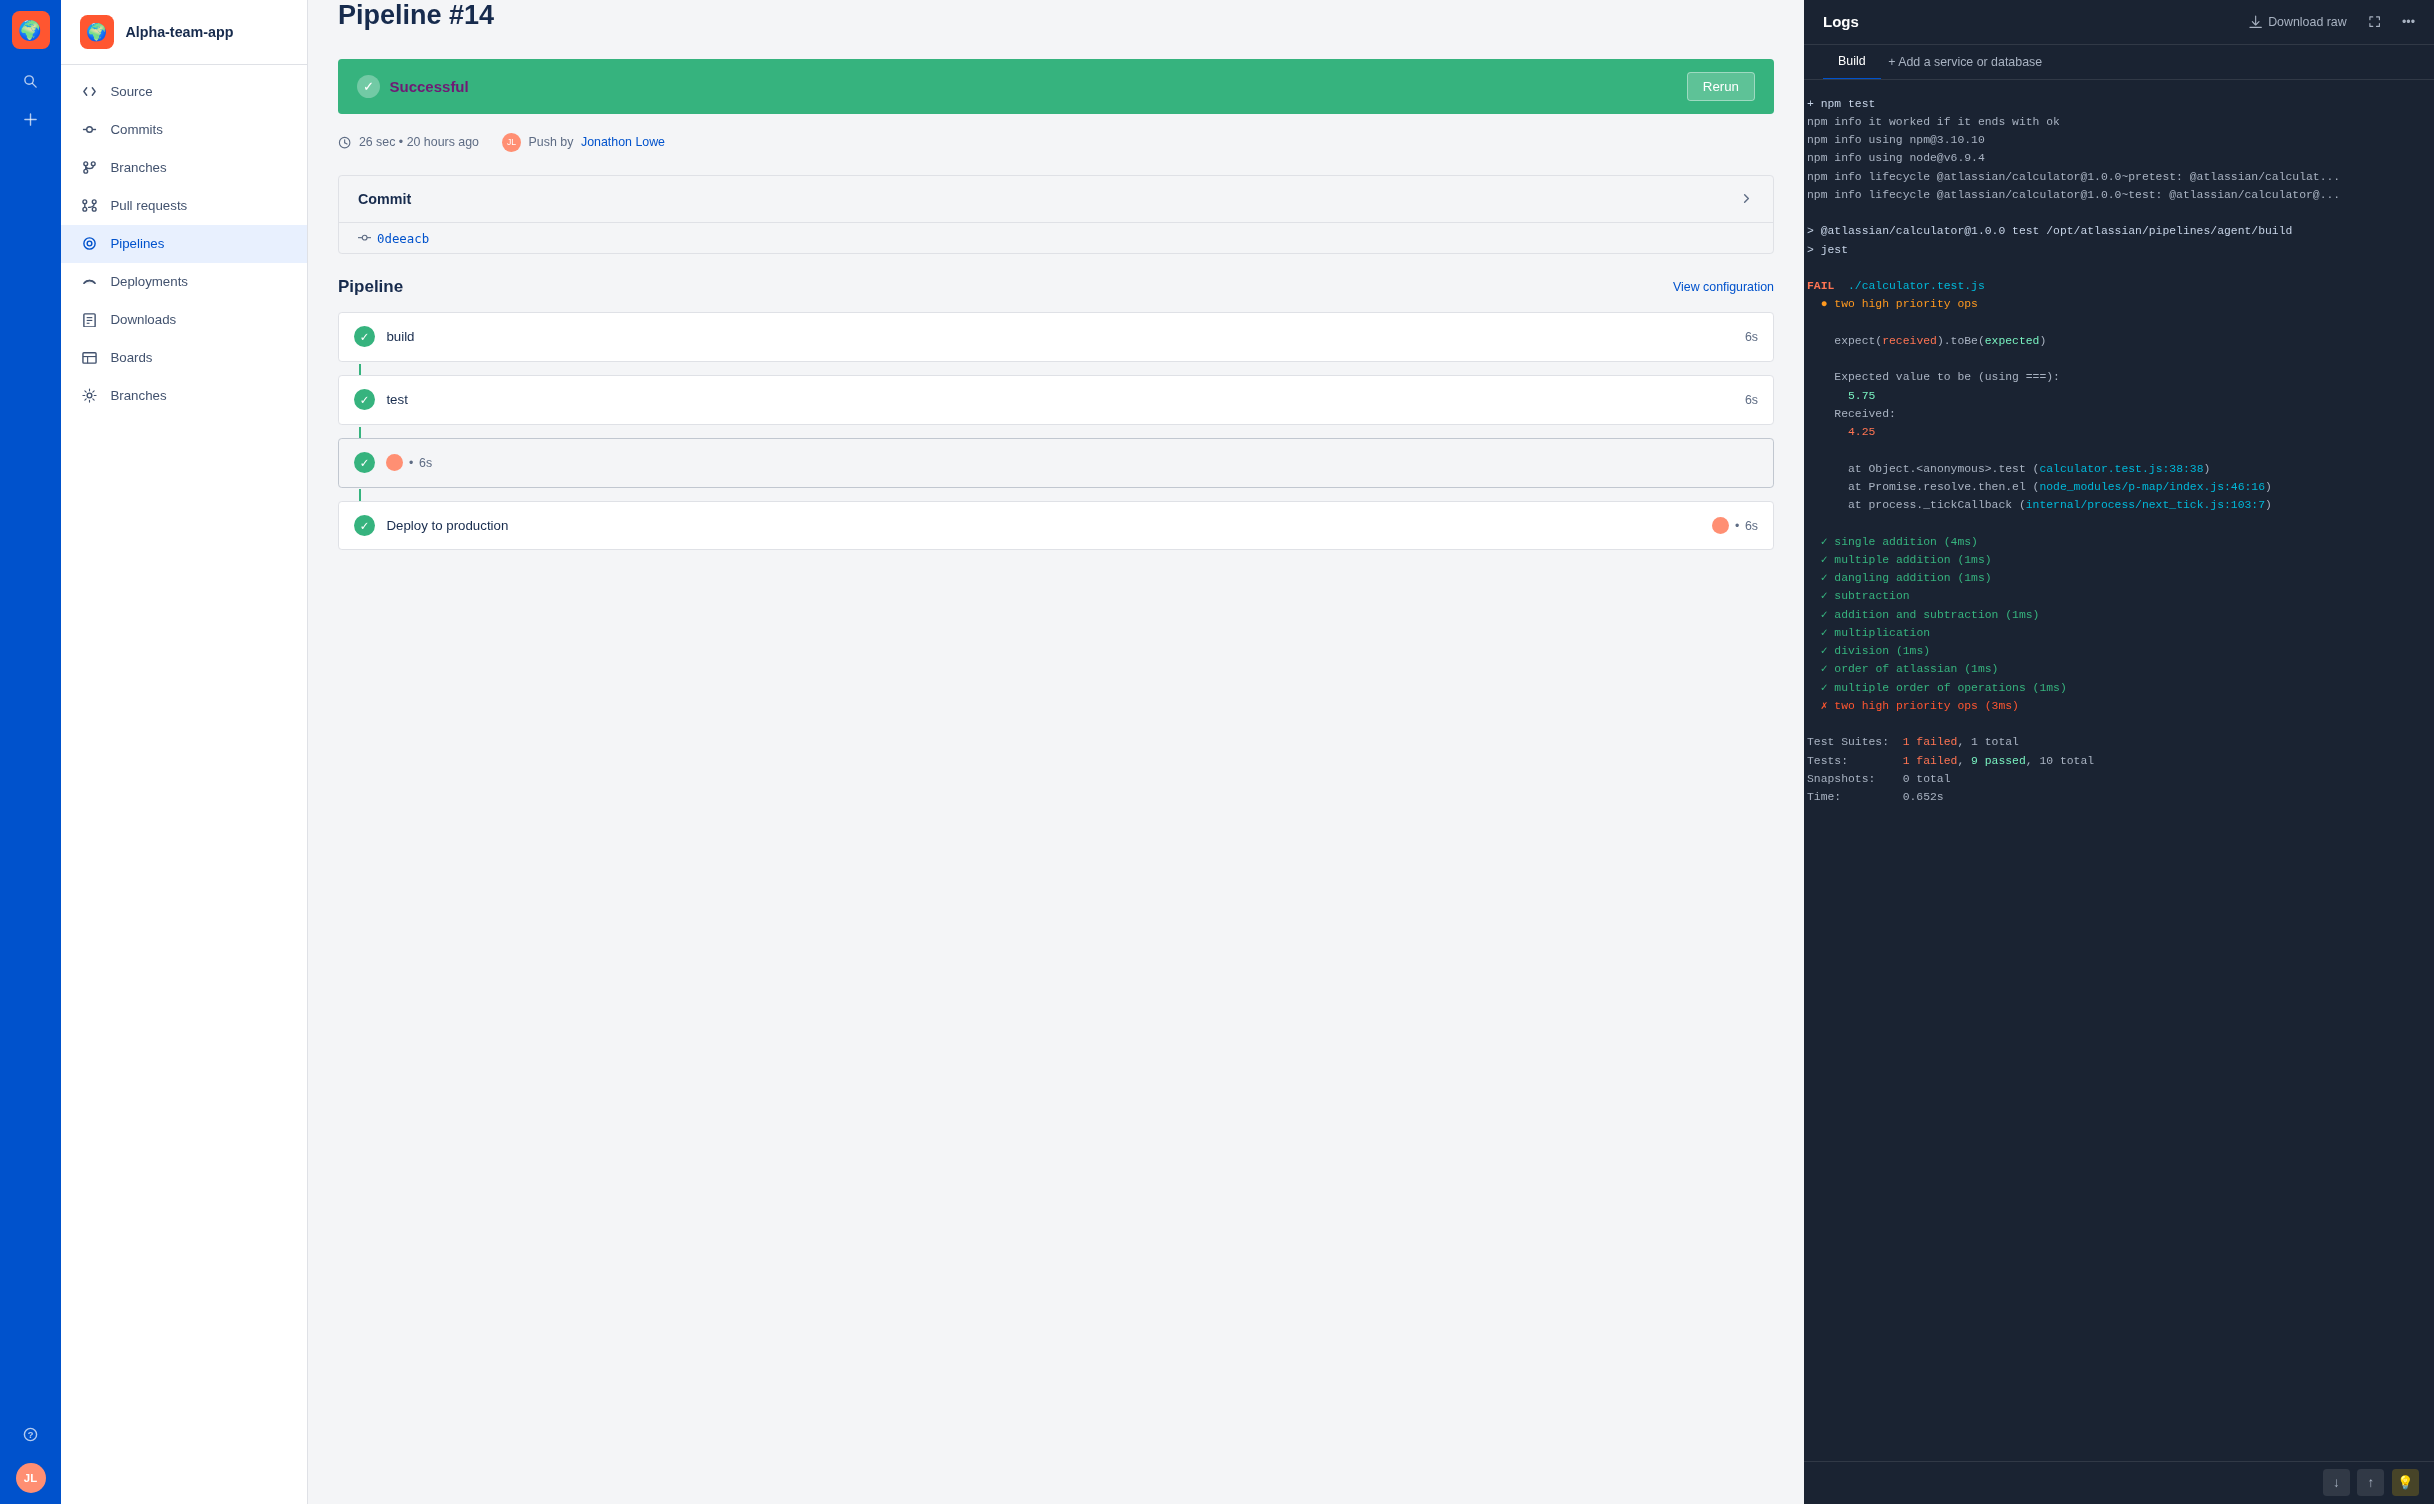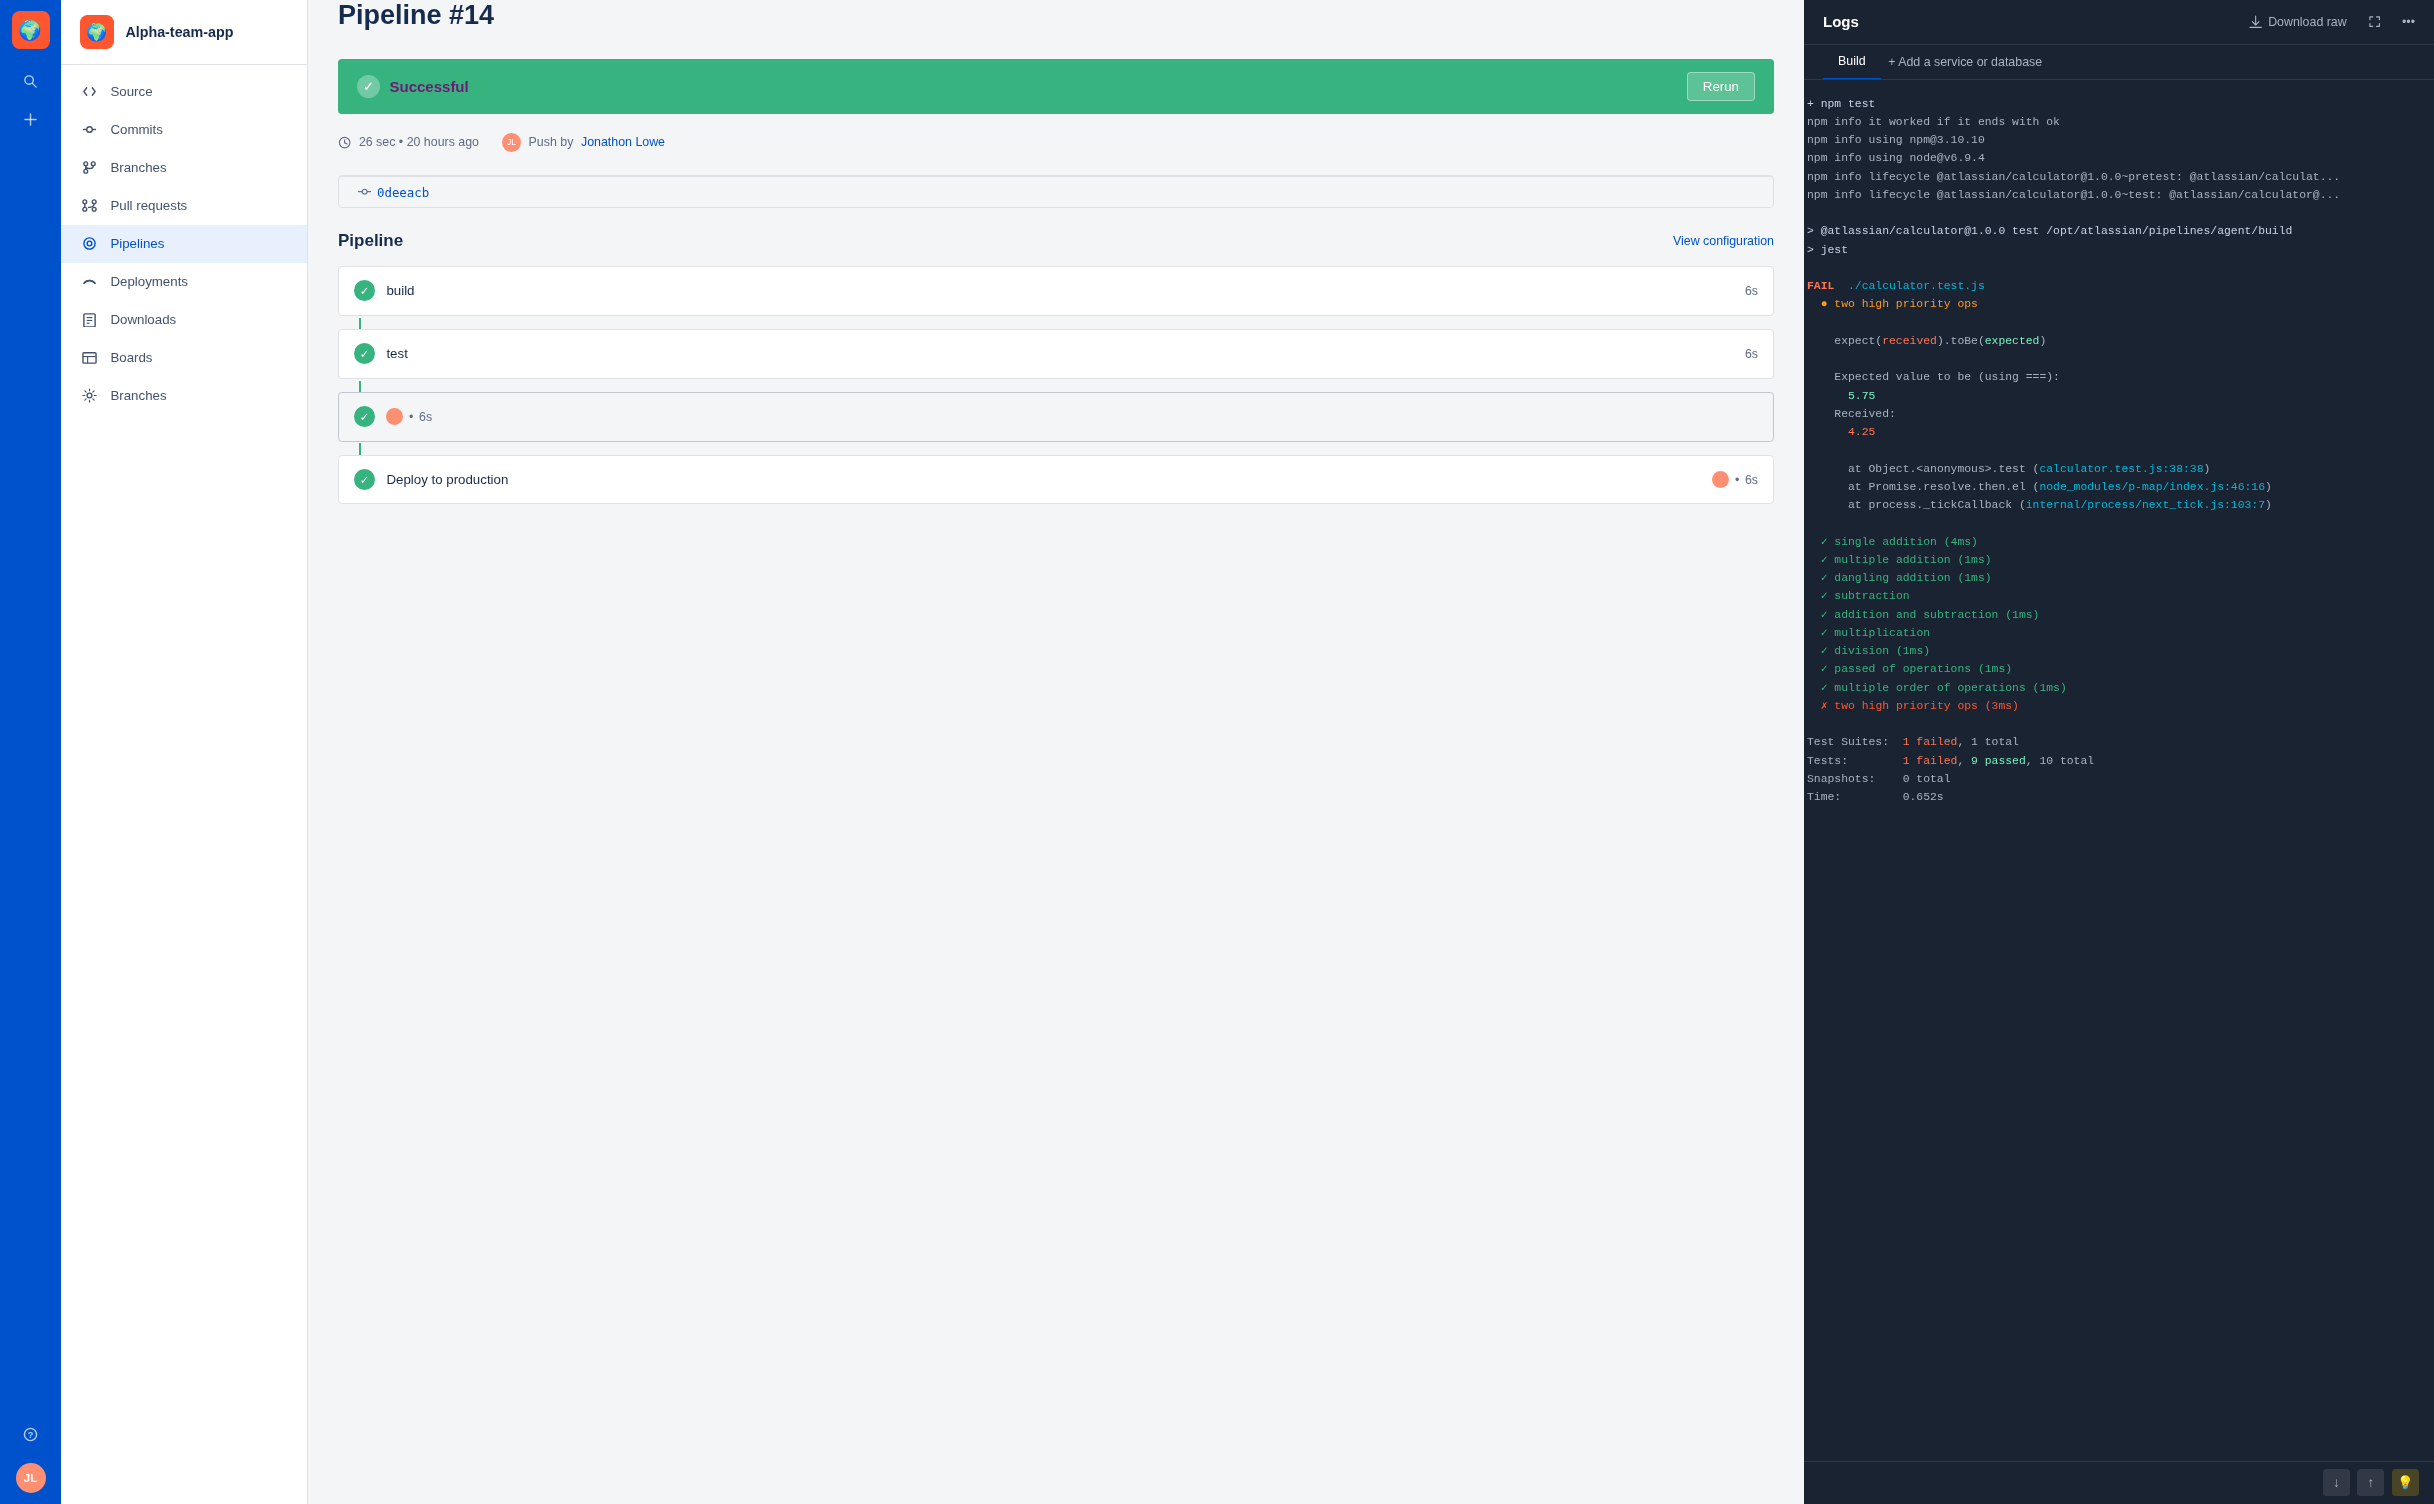--- a/index.html
+++ b/index.html
@@ -468,20 +468,26 @@
         <span><span>26 sec</span> • <span>20 hours ago</span></span>
       </div>
       <div class="meta-item">
         <div class="avatar-xs">JL</div>
         <span>Push by</span>
         <a>Jonathon Lowe</a>
       </div>
     </div>
 
     <div class="commit-section">
+      <div class="commit-header">
+        <span class="commit-title">Commit</span>
+        <svg width="15" height="15" viewBox="0 0 16 16" fill="none">
+            <polyline points="6,4 10,8 6,12" stroke="#5e6c84" stroke-width="1.5" stroke-linecap="round" stroke-linejoin="round"></polyline>
+          </svg>
+      </div>
       <div class="commit-hash">
         <svg width="13.3" height="13.3" viewBox="0 0 14 14" fill="none">
             <circle cx="7" cy="7" r="2.5" stroke="#5e6c84" stroke-width="1.2"></circle>
             <line x1="0" y1="7" x2="4.5" y2="7" stroke="#5e6c84" stroke-width="1.2"></line>
             <line x1="9.5" y1="7" x2="14" y2="7" stroke="#5e6c84" stroke-width="1.2"></line>
           </svg>
         <a>0deeacb</a>
       </div>
     </div>
 
@@ -586,21 +592,21 @@
     <div class="log-line">      at Promise.resolve.then.el (<span class="log-cyan">node_modules/p-map/index.js:46:16</span>)</div>
     <div class="log-line">      at process._tickCallback (<span class="log-cyan">internal/process/next_tick.js:103:7</span>)</div>
     <div class="log-line">&nbsp;</div>
     <div class="log-line"><span class="log-check">  ✓ single addition (4ms)</span></div>
     <div class="log-line"><span class="log-check">  ✓ multiple addition (1ms)</span></div>
     <div class="log-line"><span class="log-check">  ✓ dangling addition (1ms)</span></div>
     <div class="log-line"><span class="log-check">  ✓ subtraction</span></div>
     <div class="log-line"><span class="log-check">  ✓ addition and subtraction (1ms)</span></div>
     <div class="log-line"><span class="log-check">  ✓ multiplication</span></div>
     <div class="log-line"><span class="log-check">  ✓ division (1ms)</span></div>
-    <div class="log-line"><span class="log-check">  ✓ passed of operations (1ms)</span></div>
+    <div class="log-line"><span class="log-check">  ✓ order of atlassian (1ms)</span></div>
     <div class="log-line"><span class="log-check">  ✓ multiple order of operations (1ms)</span></div>
     <div class="log-line"><span class="log-cross">  ✗ two high priority ops (3ms)</span></div>
     <div class="log-line">&nbsp;</div>
     <div class="log-line">Test Suites:  <span class="log-red">1 failed</span>, 1 total</div>
     <div class="log-line">Tests:        <span class="log-red">1 failed</span>, <span class="log-green">9 passed</span>, 10 total</div>
     <div class="log-line">Snapshots:    0 total</div>
     <div class="log-line">Time:         0.652s</div>
   </div>
 
   <div class="logs-footer">

